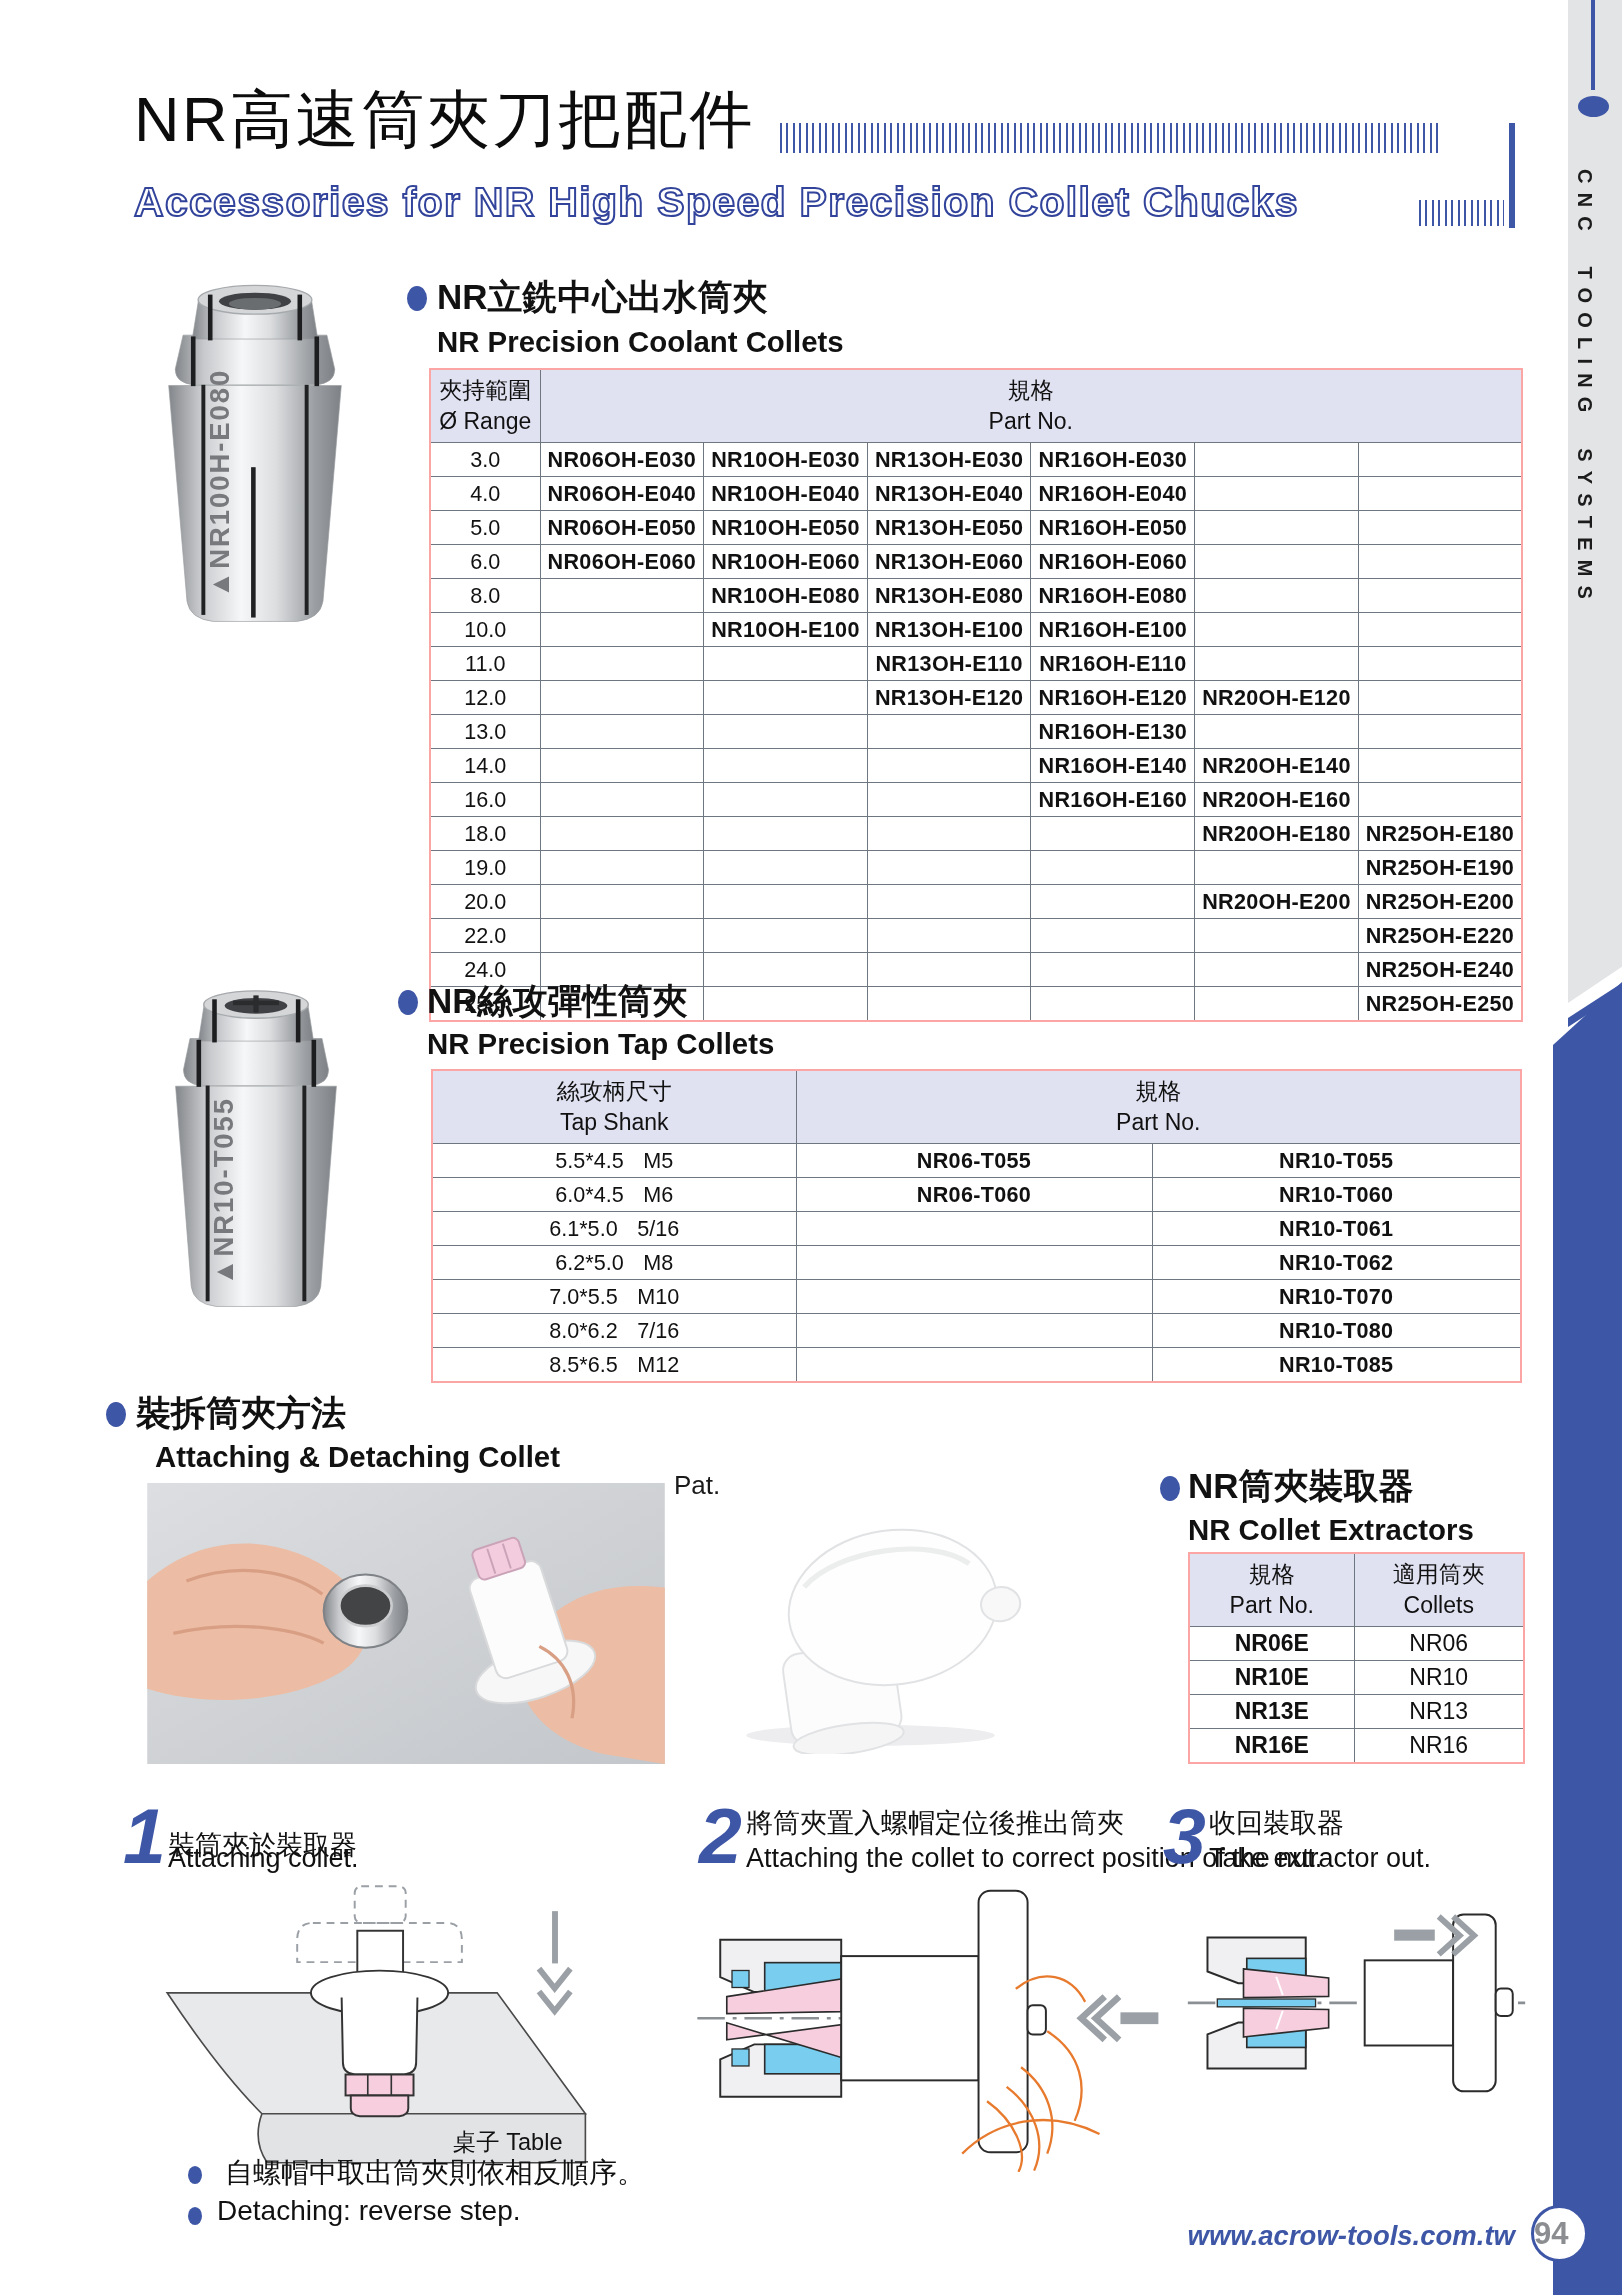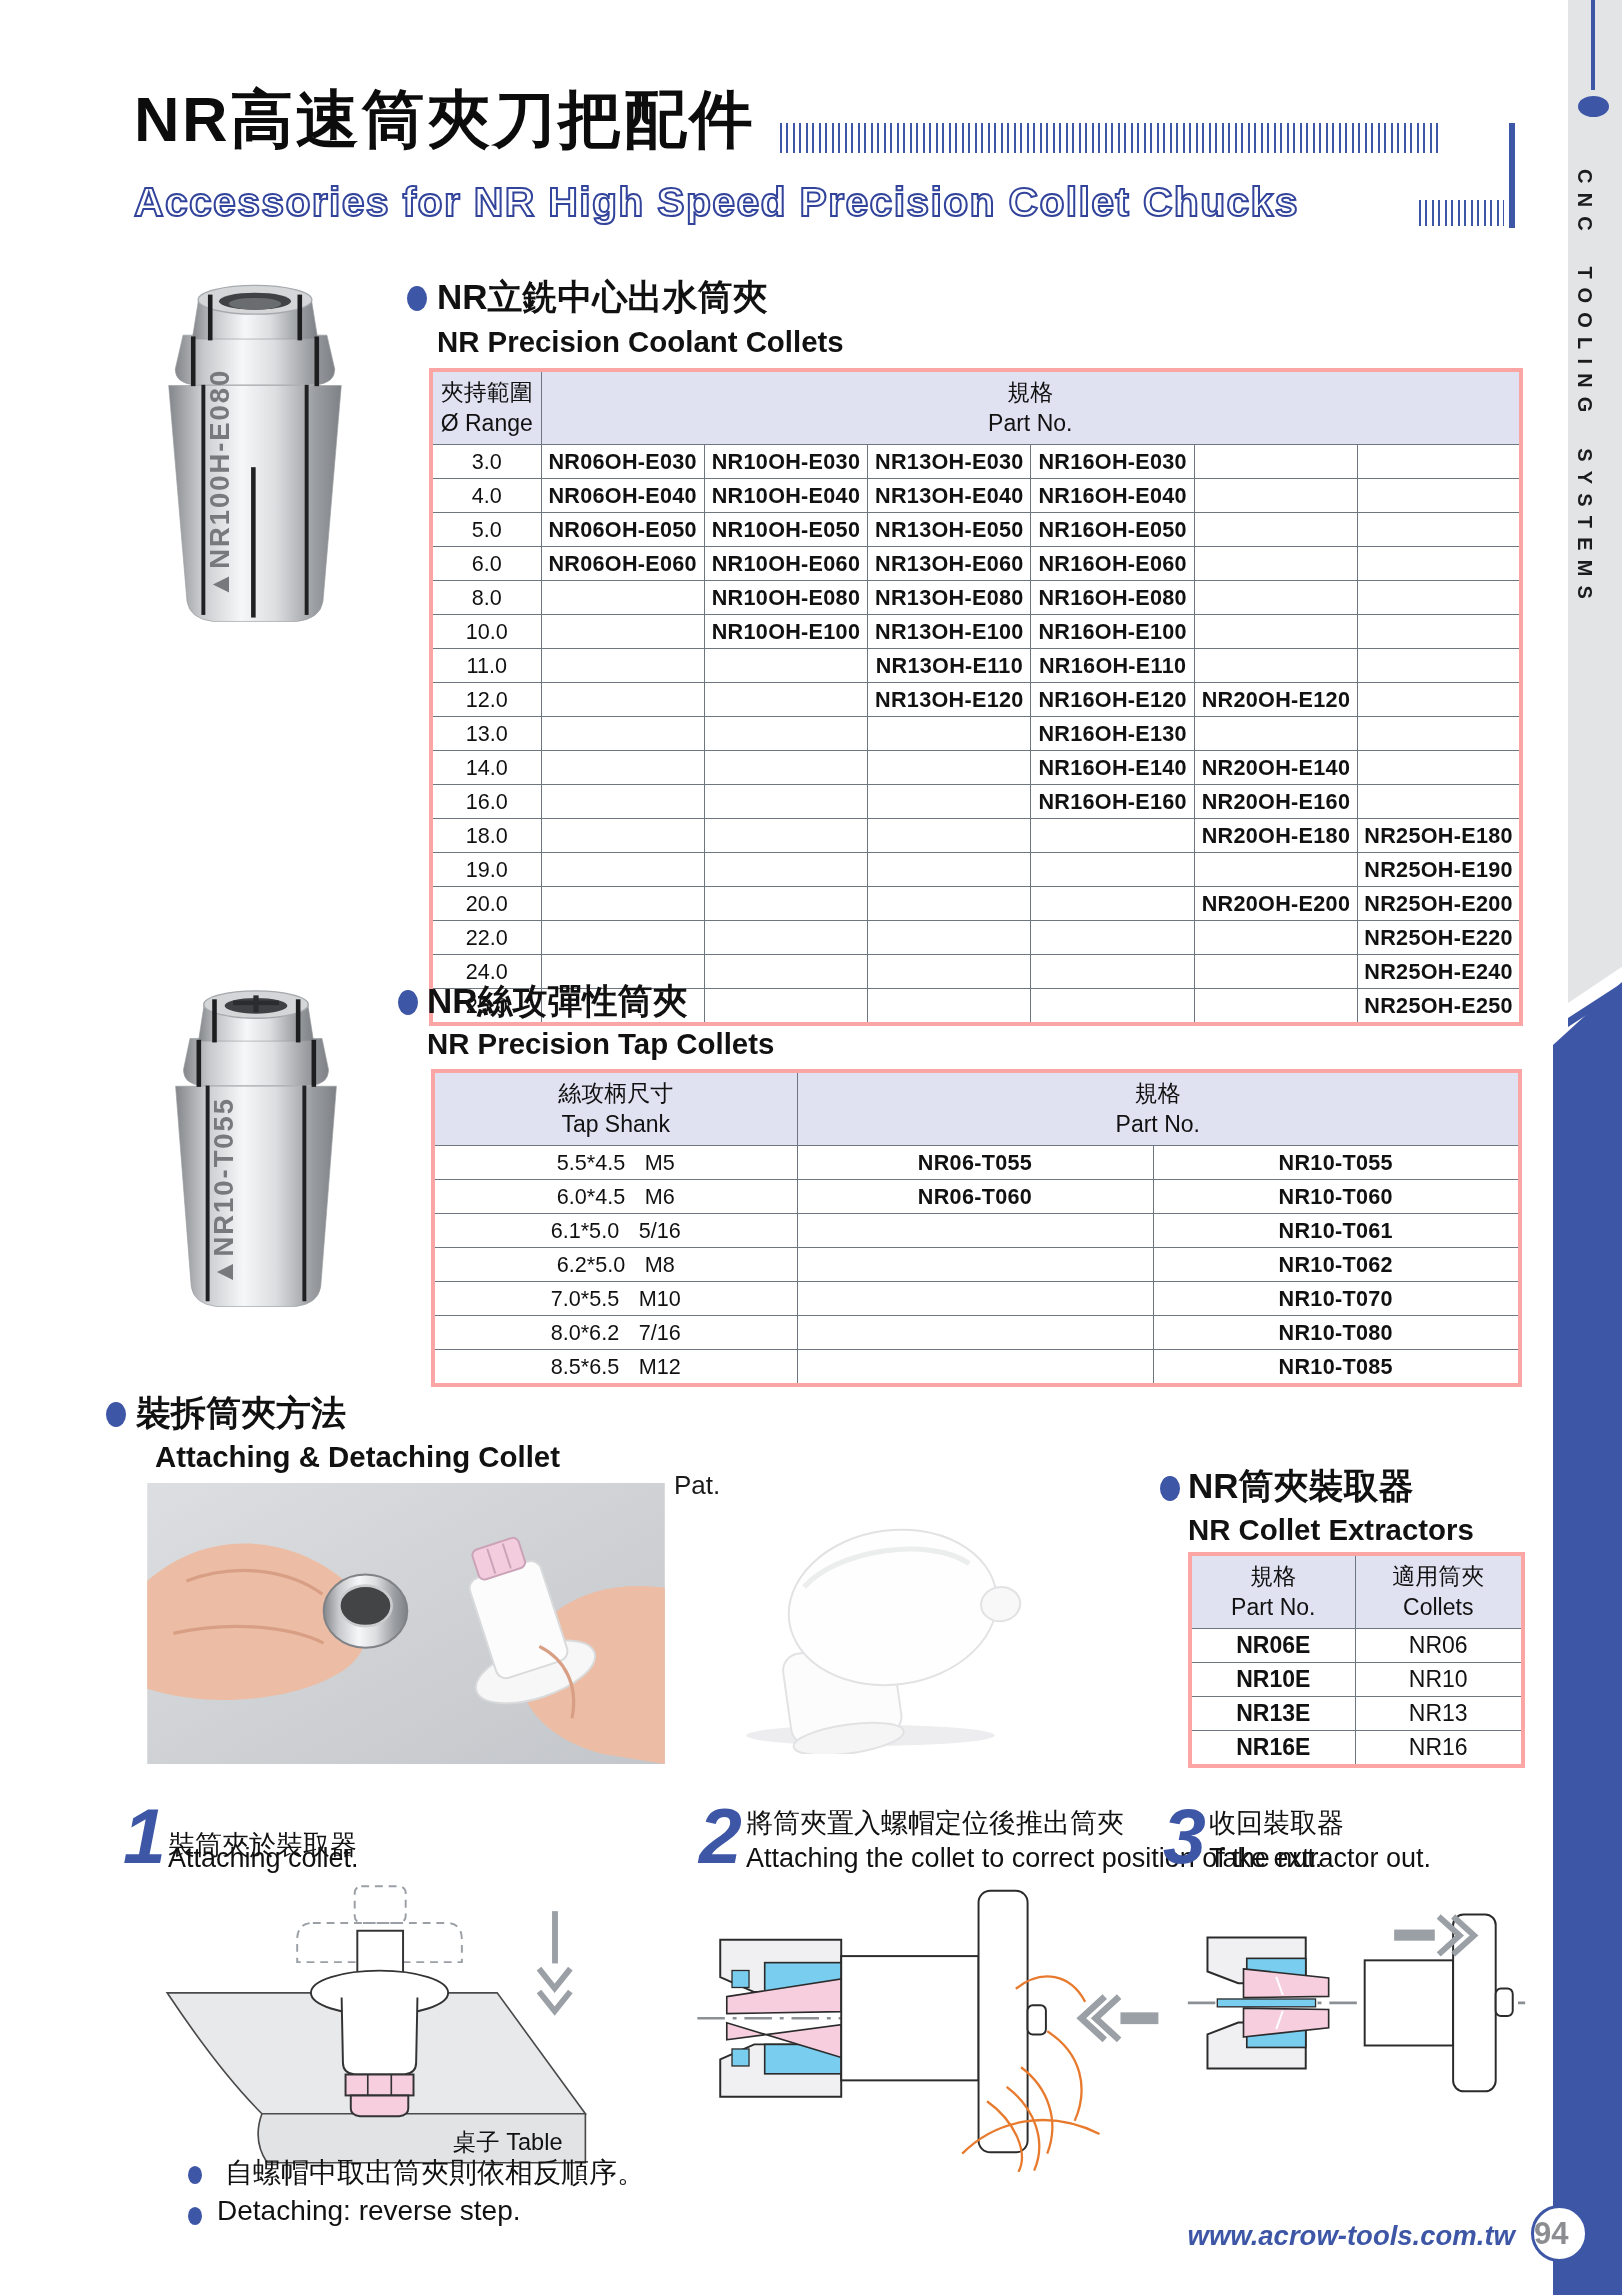--- a/index.html
+++ b/index.html
@@ -1,21 +1,21 @@
 <!DOCTYPE html>
 <html style="--accent: #3e56a6; --outline: #32439b; --thead: #e0e2f2;font-size:10.5px"><head>
 <meta charset="utf-8">
 <style>
   html,body{margin:0;padding:0;background:#fff;}
   .page{position:relative;width:1623px;height:2295px;background:#fff;overflow:hidden;
         font-family:"Liberation Sans","DejaVu Sans",sans-serif;color:#111;}
   .abs{position:absolute;}
 
   
-  .title{left:134px;top:77px;font-size:63px;font-weight:700;letter-spacing:2.6px;color:#0c0c0c;white-space:nowrap;}
+  .title{left:134px;top:77px;font-size:63px;font-weight:400;letter-spacing:2.6px;color:#0c0c0c;white-space:nowrap;}
   .subtitle{left:134px;top:179px;font-size:41px;font-weight:800;letter-spacing:1.3px;white-space:nowrap;
             color:var(--outline,#32439b);-webkit-text-fill-color:#fff;-webkit-text-stroke:2px var(--outline,#32439b);}
   .hatch{background:repeating-linear-gradient(to right,var(--accent,#3e56a6) 0,var(--accent,#3e56a6) 2px,transparent 2px,transparent 6.5px);}
   .hatch1{left:780px;top:123px;width:661px;height:30px;}
   .hatch2{left:1419px;top:200px;width:85px;height:26px;}
   .vbar{left:1509px;top:123px;width:5.9px;height:105px;background:var(--accent,#3e56a6);}
 
   
   .rail-gray{left:1568px;top:0;width:55px;height:1003px;background:#e3e4e6;
              clip-path:polygon(0 0,100% 0,100% 966px,0 1003px);}
@@ -28,21 +28,21 @@
   .s1{top:1018px;} .s2{top:1046px;}
   .rail-blue{left:1553px;top:982px;width:69px;height:1314px;background:var(--accent,#3e56a6);
              clip-path:polygon(0 63px,100% 0,100% 100%,0 100%);}
 
   
   .bullet{width:19.6px;height:25px;border-radius:50%;background:var(--accent,#3e56a6);}
   .sec-zh{font-size:35px;font-weight:700;white-space:nowrap;}
   .sec-en{font-size:29.4px;font-weight:700;white-space:nowrap;}
 
   
-  table.ptable{border-collapse:collapse;table-layout:fixed;background:#fff;border:4px solid #fca5a5;}
+  table.ptable{border-collapse:collapse;table-layout:fixed;background:#fff;border:2px solid #fca5a5;}
   .ptable th,.ptable td{border:1.3px solid #6e7780;text-align:center;overflow:hidden;}
   .ptable thead th{background:var(--thead,#e0e2f2);font-weight:400;font-size:23px;line-height:1.35;padding:5.2px 0;}
   .t1{left:429px;top:368px;width:1094px;}
   .t1 td{height:31px;font-size:21.6px;}
   .t2{left:431px;top:1069px;width:1091px;}
   .t2 td{height:31px;font-size:21.6px;}
   .t3{left:1188px;top:1552px;width:337px;}
   .t3 td{height:31px;font-size:23px;}
   .c-range{width:110px;}
   .t2 .c-shank{width:364px;} .t2 .c-p1{width:356px;}

